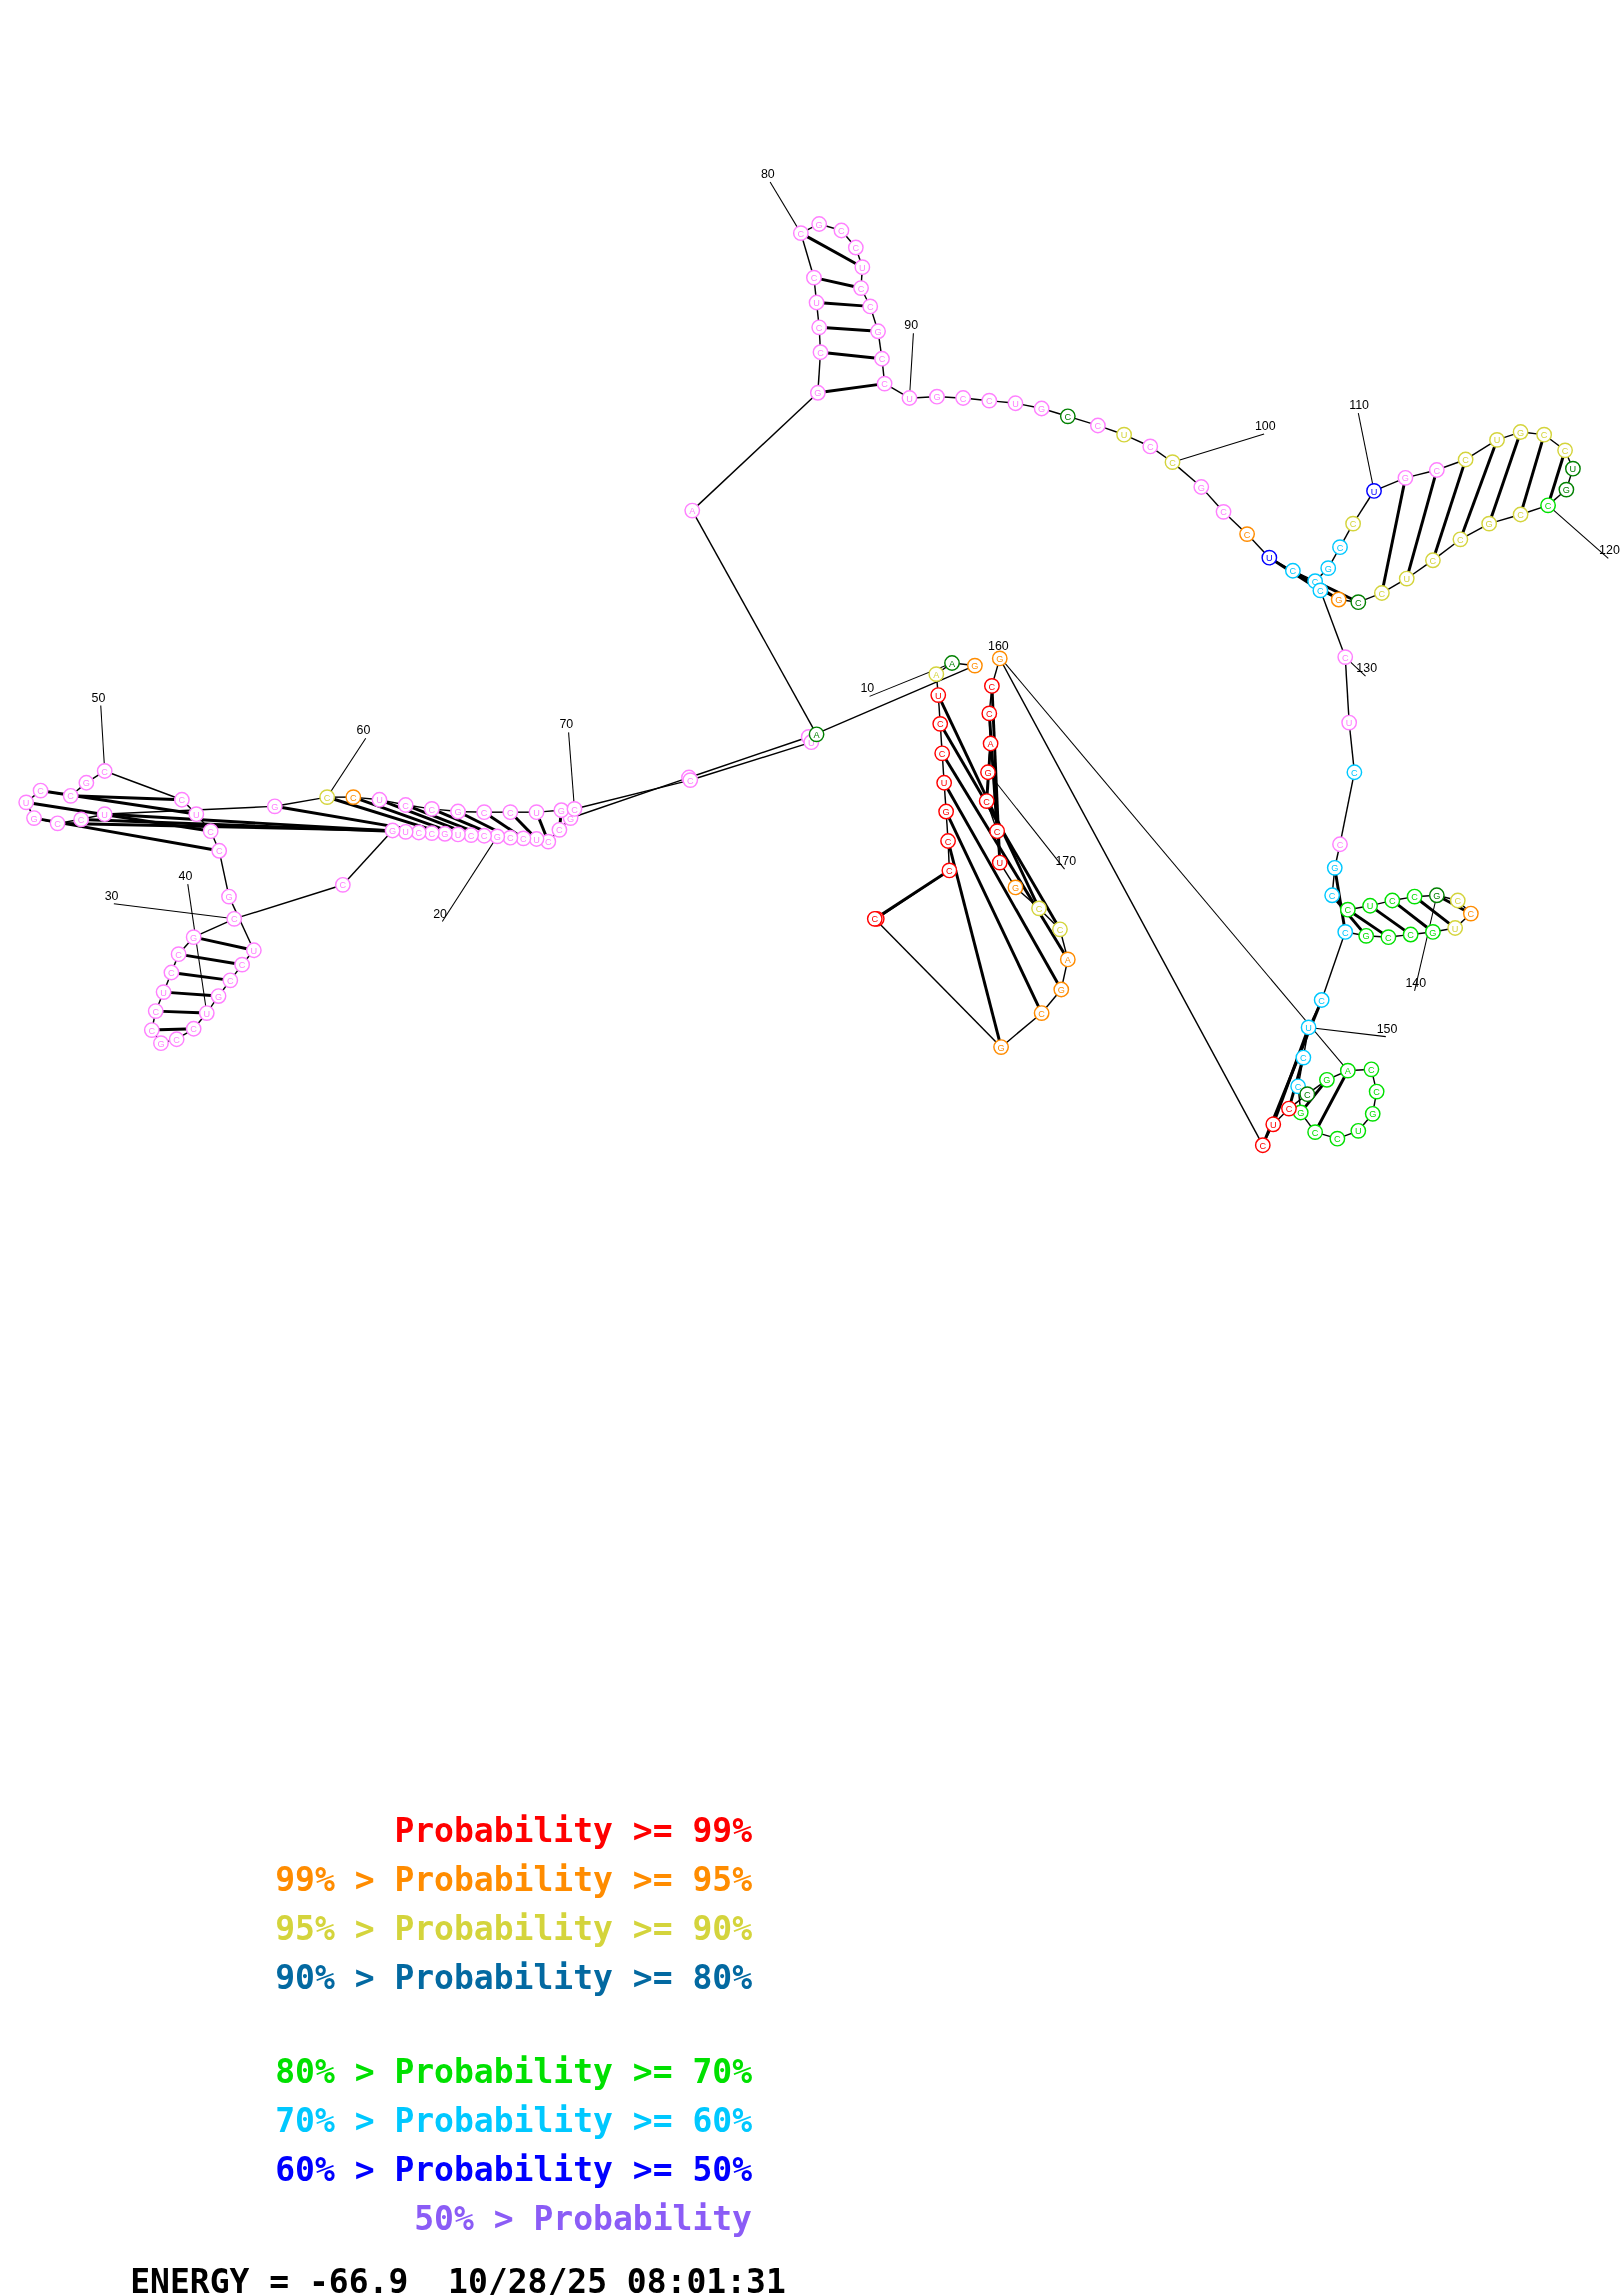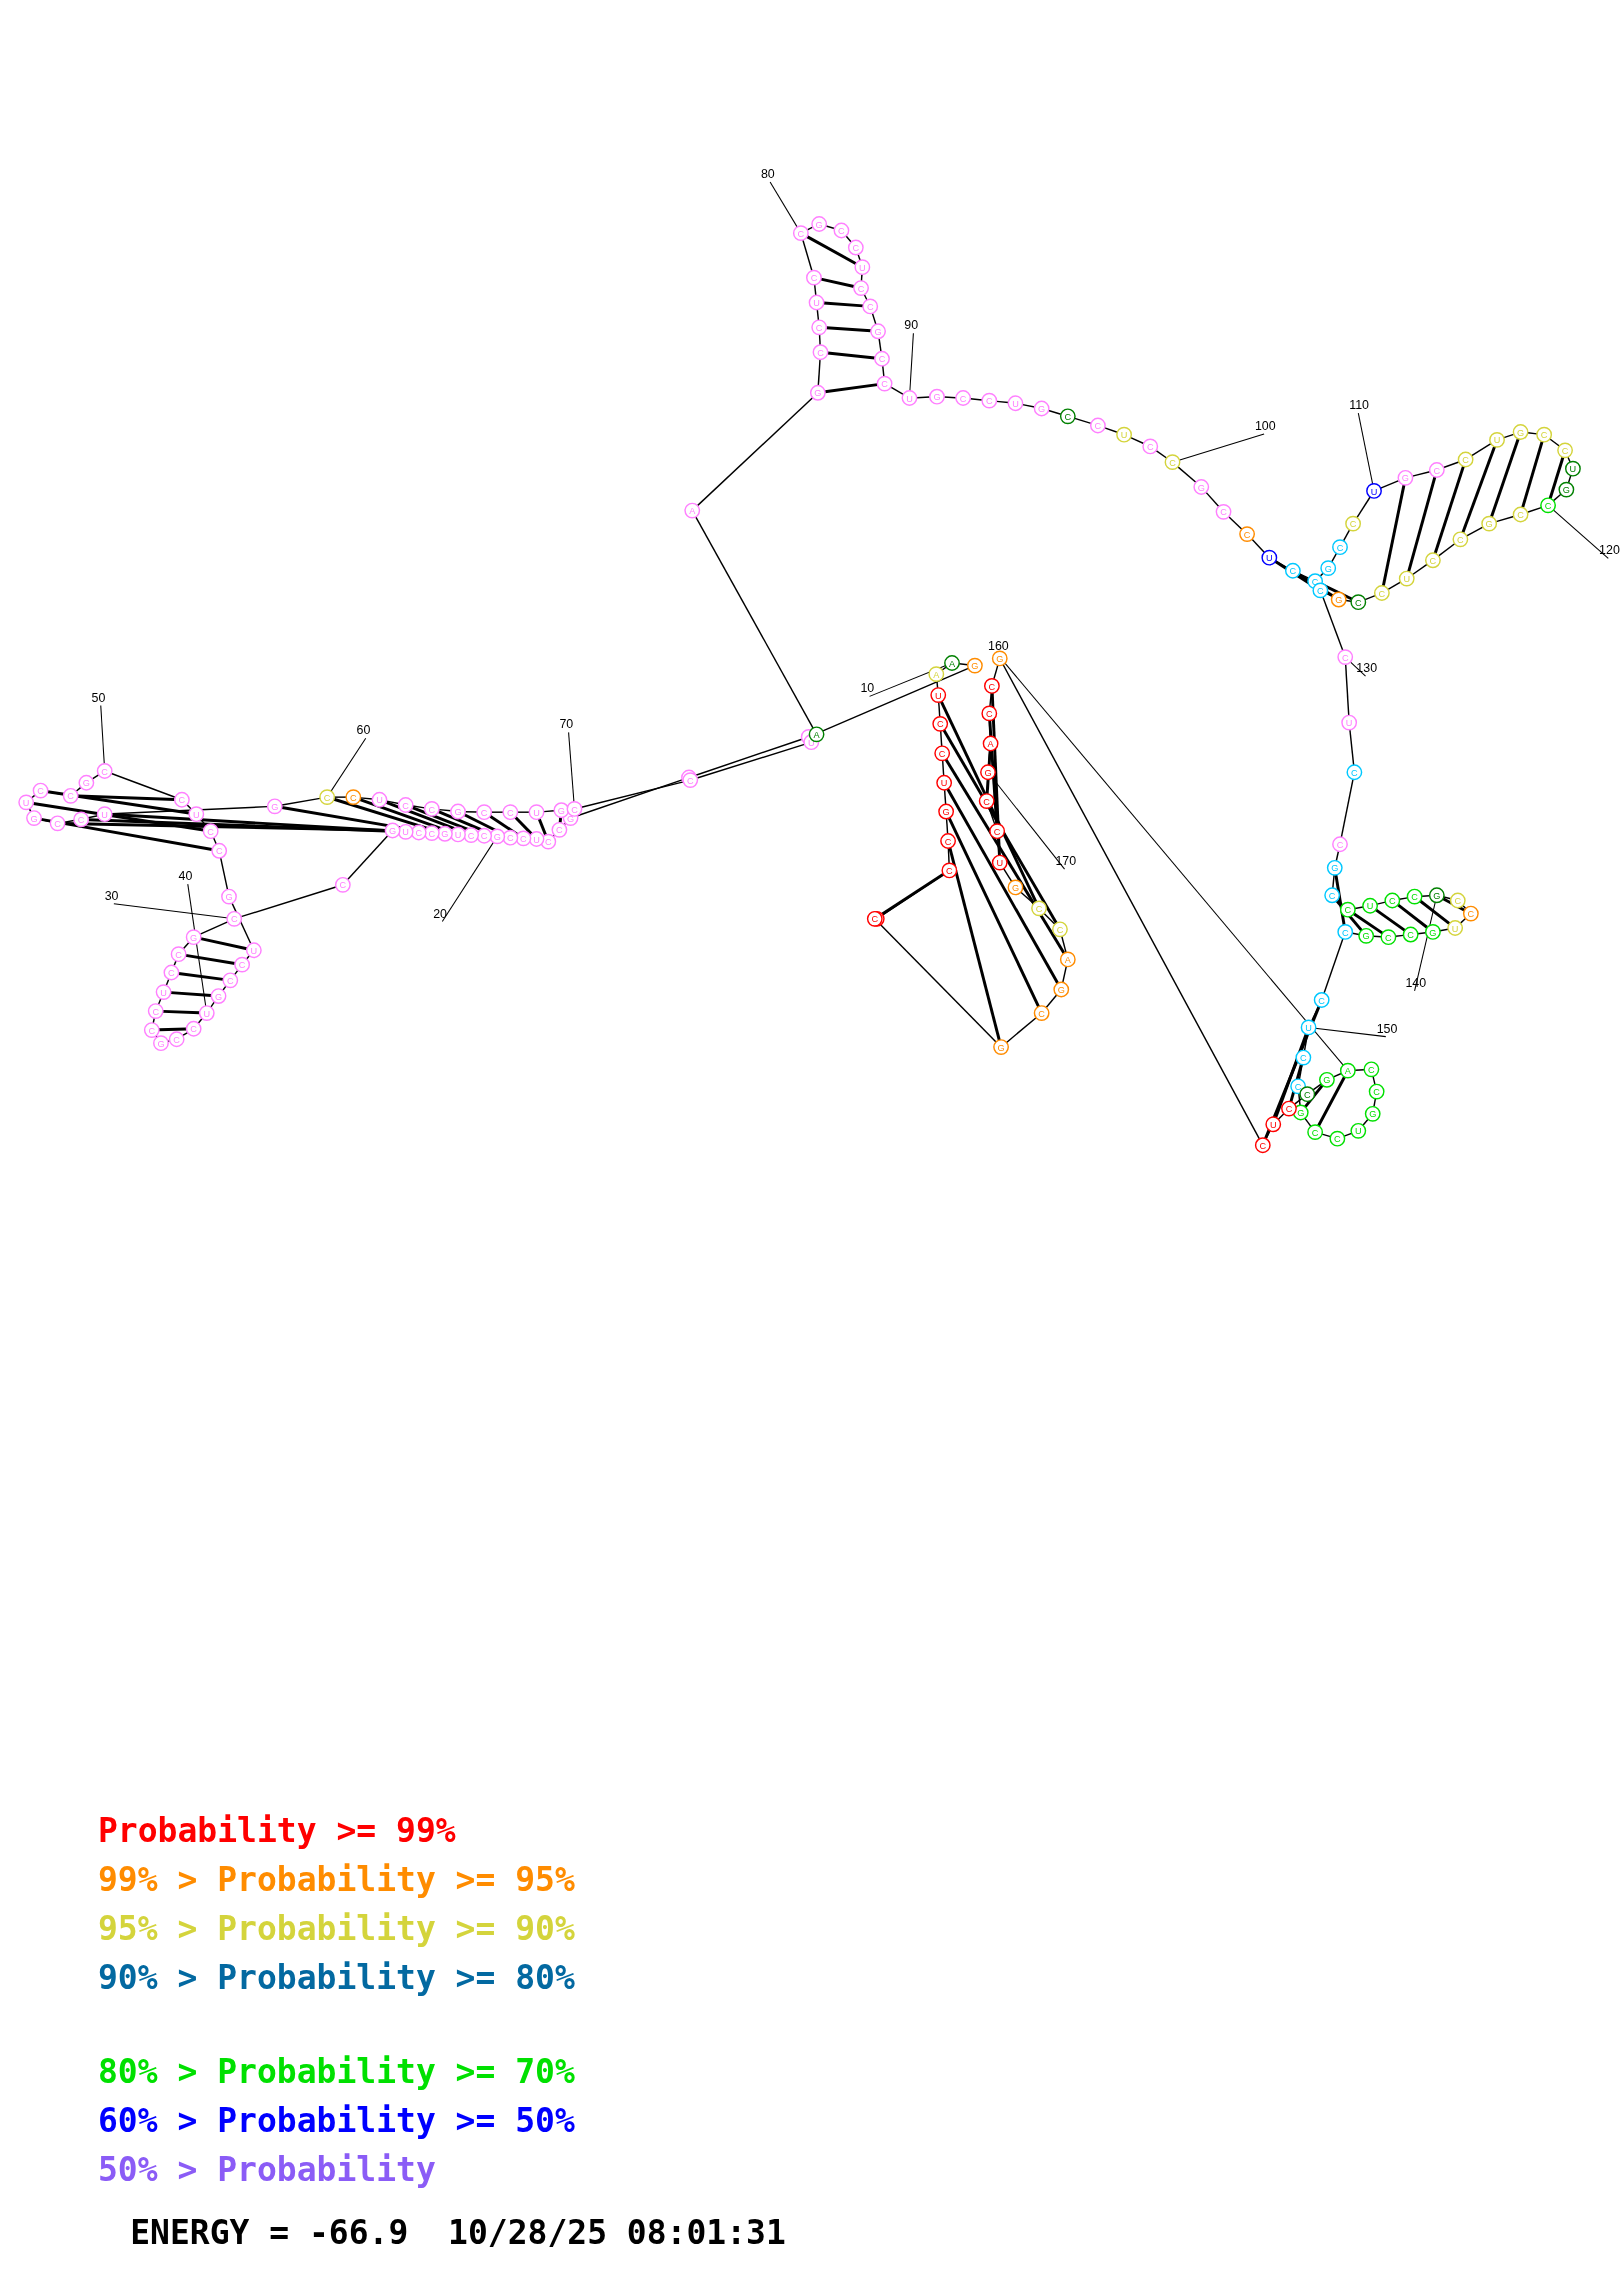--- a/index.html
+++ b/index.html
@@ -30,21 +30,21 @@
     top: 1806px;
     width: 785px;
     font-family: "DejaVu Sans Mono", monospace;
     font-weight: bold;
     font-size: 33px;
     line-height: 49px;
     letter-spacing: 0px;
   }
   .legend-row {
     display: block;
-    text-align: left;
+    text-align: right;
     width: 654px;
     white-space: pre;
   }
   .energy-row {
     display: block;
     text-align: center;
     width: 720px;
     white-space: pre;
     margin-top: 14.4px;
     padding-left: 0px;
@@ -1070,17 +1070,18 @@
       </g>
   </svg>
 </div>
 
 <div class="legend">
   <span class="legend-row" style="color: rgb(255, 0, 0);">Probability &gt;= 99%</span>
   <span class="legend-row" style="color: rgb(255, 140, 0);">99% &gt; Probability &gt;= 95%</span>
   <span class="legend-row" style="color: rgb(212, 212, 60);">95% &gt; Probability &gt;= 90%</span>
   <span class="legend-row" style="color: #0369a1;">90% &gt; Probability &gt;= 80%</span>
   <span class="legend-row" style="color: rgb(0, 224, 0); margin-top: 45px;">80% &gt; Probability &gt;= 70%</span>
+  <span class="legend-row" style="color: rgb(0, 200, 255);">70% &gt; Probability &gt;= 60%</span>
   <span class="legend-row" style="color: rgb(0, 0, 255);">60% &gt; Probability &gt;= 50%</span>
   <span class="legend-row" style="color: #8b5cf6;">50% &gt; Probability</span>
   <span class="energy-row">ENERGY = -66.9  10/28/25 08:01:31</span>
 </div>
 
 
 </body></html>

